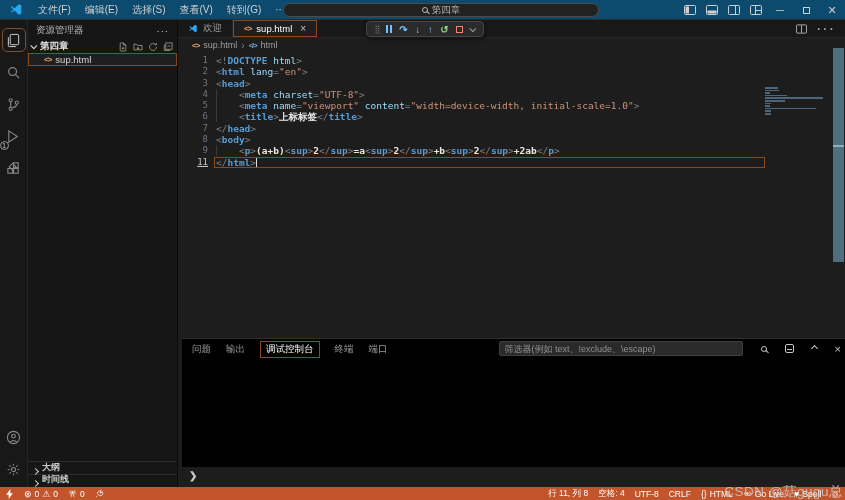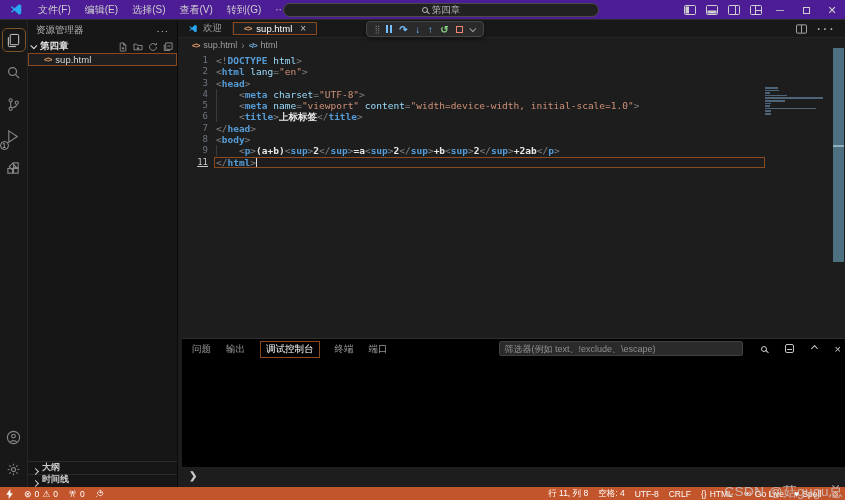--- a/index.html
+++ b/index.html
@@ -1,21 +1,21 @@
 <!DOCTYPE html>
 <html><head>
 <meta charset="utf-8">
 <style>
   * { margin:0; padding:0; box-sizing:border-box; }
   html,body { background:#000; }
   body { font-family:"Liberation Sans", sans-serif; }
   #app { position:relative; width:845px; height:500px; background:#181818; overflow:hidden; color:#ccc; }
 
   
-  .titlebar { position:absolute; left:0; top:0; width:845px; height:20px; background:#4c1d95; border-bottom:1px solid #2b2b2b; display:flex; align-items:center; }
+  .titlebar { position:absolute; left:0; top:0; width:845px; height:20px; background:#0c4a6e; border-bottom:1px solid #2b2b2b; display:flex; align-items:center; }
   .vslogo { width:14px; height:14px; margin:0 8px 0 9px; }
   .menu-item { font-size:10px; color:#cfcfcf; padding:0 7px; line-height:20px; cursor:default; }
   .nav-arrows { margin-left:28px; display:flex; gap:10px; color:#9a9a9a; font-size:11px; }
   .cmd-center { position:absolute; left:283px; top:3px; width:316px; height:14px; background:#212121; border:1px solid #4a4a4a; border-radius:7px; display:flex; align-items:center; justify-content:center; gap:4px; color:#b8b8b8; font-size:9.5px; }
   .tb-right { position:absolute; right:0; top:0; height:20px; display:flex; align-items:center; }
   .layout-ic { width:22px; height:20px; display:flex; align-items:center; justify-content:center; }
   .winbtn { width:26px; height:20px; display:flex; align-items:center; justify-content:center; color:#cfcfcf; font-size:11px; }
   .maxbox { width:7px; height:7px; border:1px solid #cfcfcf; }
 
   
@@ -37,21 +37,21 @@
   .sb-bottom { position:absolute; bottom:1px; left:0; width:100%; }
 
   
   .chev { display:inline-block; width:5px; height:5px; border-left:1px solid currentColor; border-bottom:1px solid currentColor; }
   .chev.down { transform:rotate(-45deg) translateY(-1px); }
   .chev.right { transform:rotate(-135deg); }
   .chev.up { transform:rotate(135deg); }
 
   
   .editor-area { position:absolute; left:178px; top:20px; width:667px; height:467px; background:#1d1d1d; }
-  .tabbar { position:absolute; left:0; top:0; width:100%; height:18px; background:#181818; display:flex; border-bottom:1px solid #252525;align-items:center; }
+  .tabbar { position:absolute; left:0; top:0; width:100%; height:18px; background:#181818; display:flex; border-bottom:1px solid #252525; }
   .tab { display:flex; align-items:center; gap:5px; padding:0 10px; font-size:9.5px; color:#9d9d9d; border-right:1px solid #252525; }
   .tab.active { background:#1f1f1f; color:#ffffff; border:1px solid #8a4a1f; }
   .tab .close { color:#c0c0c0; font-size:10px; margin-left:3px; }
   .tab-actions { margin-left:auto; display:flex; align-items:center; gap:9px; padding-right:10px; color:#b5b5b5; }
 
   .breadcrumb { position:absolute; left:0; top:18px; width:100%; height:14px; display:flex; align-items:center; gap:4px; padding-left:14px; font-size:9px; color:#9d9d9d; background:#1d1d1d; }
   .bc-sep { color:#7a7a7a; font-size:10px; }
   .tag-ic { color:#6fa8dc; font-size:7.5px; font-weight:bold; letter-spacing:-1px; }
 
   

